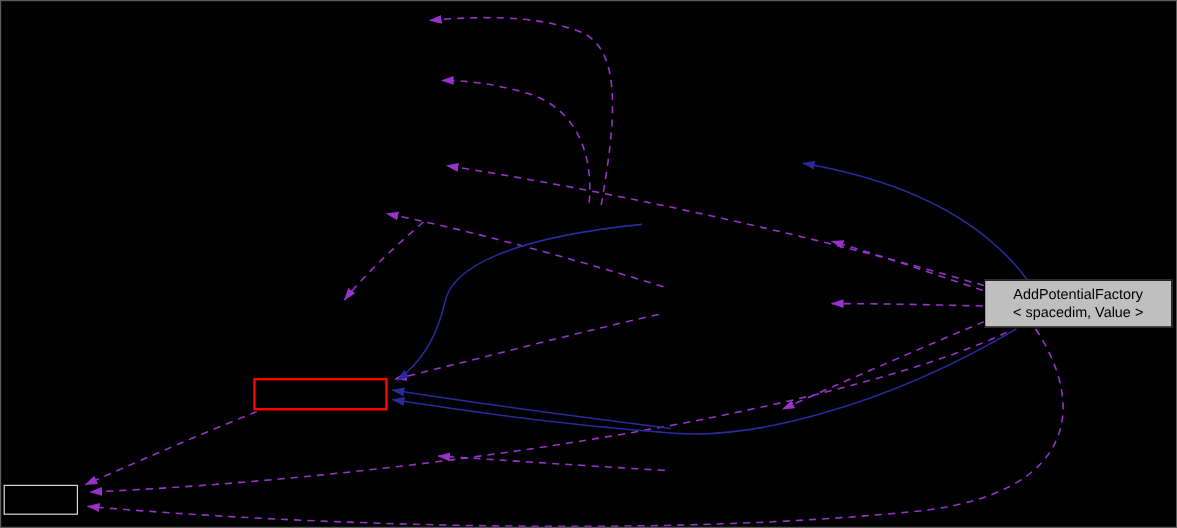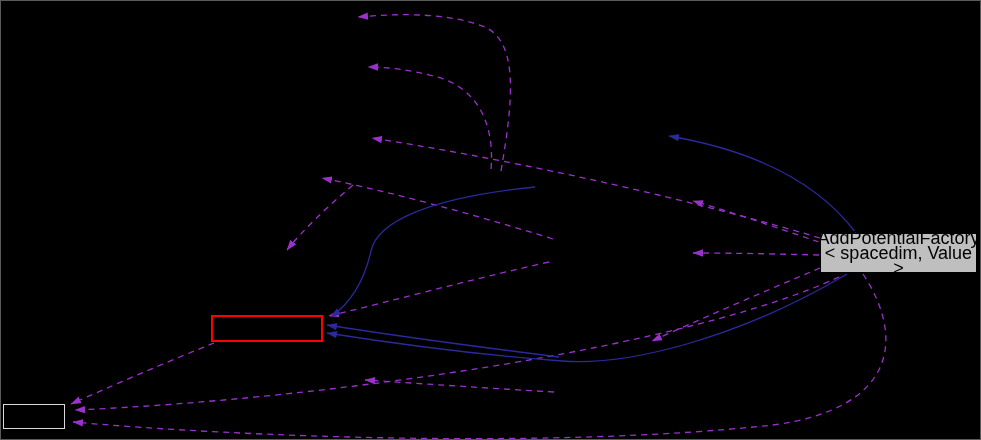--- a/index.html
+++ b/index.html
@@ -39,21 +39,21 @@
     box-sizing: border-box;
   }
   .node-factory {
     left: 819px;
     top: 232px;
     width: 157px;
     height: 40px;
     background: #bfbfbf;
     border: 1px solid #000000;
     color: #000000;
-    font-size: 18px;
+    font-size: 12px;
     line-height: 15px;
     text-align: center;
     display: flex;
     flex-direction: column;
     align-items: center;
     justify-content: center;
   }
   .node-truncated {
     left: 210px;
     top: 314px;

